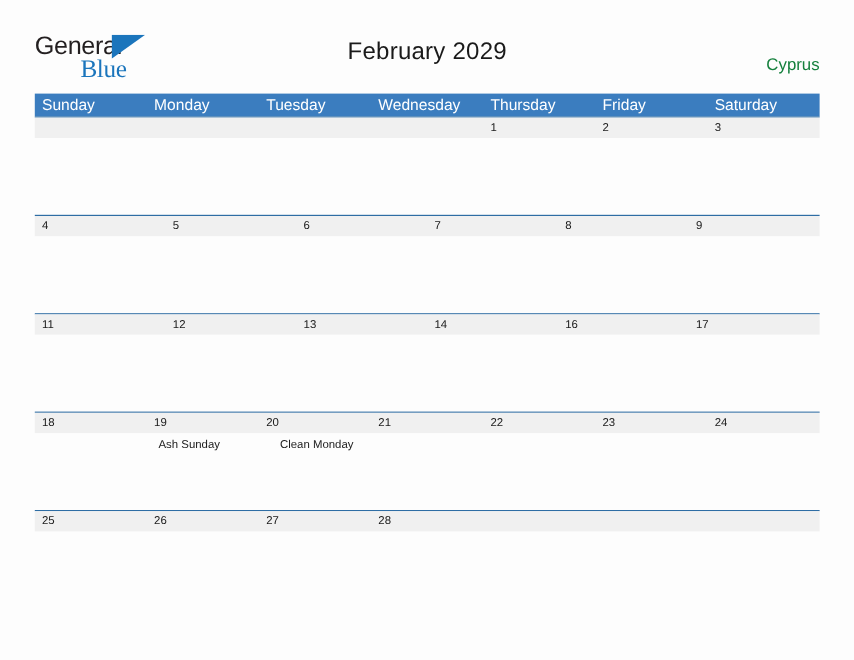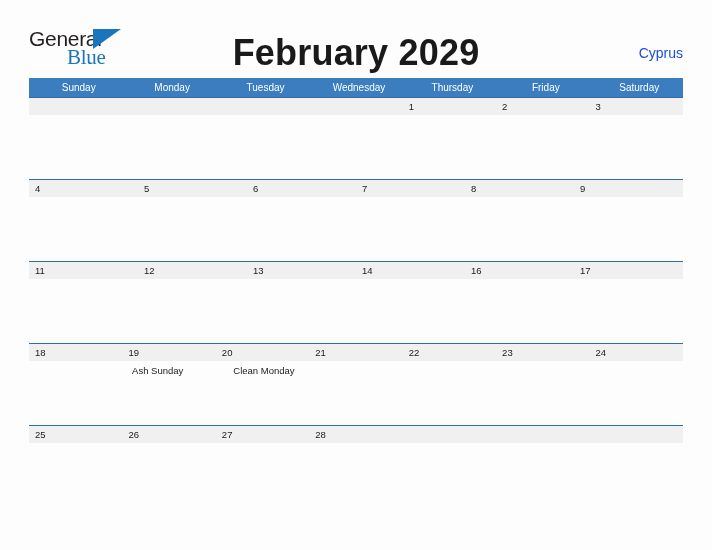--- a/index.html
+++ b/index.html
@@ -60,55 +60,54 @@
     line-height: 21px;
     font-family: Liberation Serif, serif;
   }
 
   .cal-title {
     position: absolute;
     left: 0;
     right: 0;
     top: 32px;
     text-align: center;
-    font-size: 36px;
-    font-weight: bold;
+    font-size: 20px;
+    font-weight: normal;
     color: #1a1a1a;
     letter-spacing: 0.2px;
   }
 
   .country {
     position: absolute;
     right: 29px;
     top: 45px;
     font-size: 14px;
-    color: #1d4ed8;
+    color: #15803d;
   }
 
   
   .calendar {
     position: absolute;
     left: 29px;
     top: 78px;
     width: 654px;
   }
 
   .weekdays {
     display: flex;
     background: #3b7dbf;
     height: 19px;
   }
   .weekday {
     flex: 1 1 0;
     color: #ffffff;
-    font-size: 10px;
+    font-size: 13px;
     line-height: 19px;
     padding-left: 6px;
     white-space: nowrap;
-    text-align: center;
   }
 
   .week {
     border-top: 1.5px solid #2e6da4;
   }
   .week:first-of-type { border-top: none; }
 
   .week-dates {
     display: flex;
     background: #f0f0f0;

